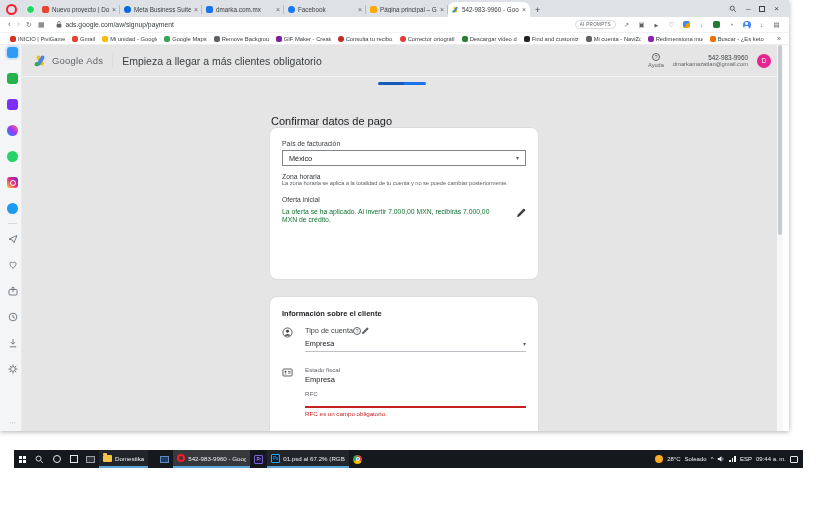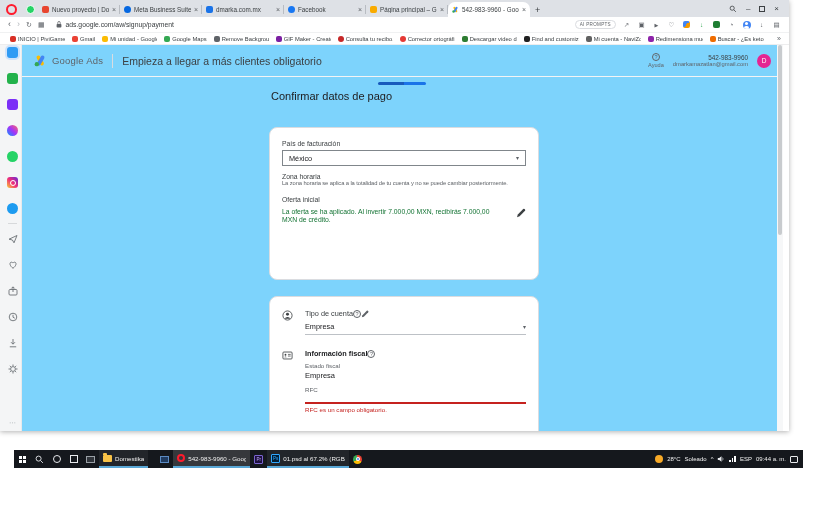--- a/index.html
+++ b/index.html
@@ -67,39 +67,39 @@
   .si{width:11px;height:11px;margin-bottom:15px;flex:0 0 auto;display:flex;align-items:center;justify-content:center}
   .si .blk{width:11px;height:11px;border-radius:3px}
   .si.sel .blk{box-shadow:0 0 0 2px #cfe3fb}
   .si svg{display:block}
   .s-sep{width:9px;height:1px;background:#d7d9db;margin:-6px 1px 9px 0}
   .s-more{margin-top:auto;font-size:7px;color:#9aa0a6;letter-spacing:1px;padding-right:1px}
   .ig{position:relative}
   .ig i{position:absolute;left:2.5px;top:2.5px;width:6px;height:6px;border:1px solid #fff;border-radius:50%}
 
   
-  .webpage{position:absolute;left:22px;right:6px;top:0;bottom:0;background:#7dd3fc;overflow:hidden}
+  .webpage{position:absolute;left:22px;right:6px;top:0;bottom:0;background:#e5e5e5;overflow:hidden}
   .ads-header{height:32px;display:flex;align-items:center;padding:0 12px;border-bottom:1px solid #f3f4f5}
   .brand{font-size:9.5px;color:#5f6368;margin-left:5px;letter-spacing:.2px}
   .hdr-div{width:1px;height:14px;background:#dadce0;margin:0 9px}
   .page-title{font-size:10.5px;color:#3c4043}
   .hdr-right{margin-left:auto;display:flex;align-items:center;gap:9px}
   .help-col{display:flex;flex-direction:column;align-items:center;gap:1px}
   .qmark{width:8px;height:8px;border:1px solid #5f6368;border-radius:50%;font-size:5.5px;
     color:#5f6368;display:flex;align-items:center;justify-content:center}
   .help-lbl{font-size:5.6px;color:#5f6368}
   .acct{text-align:right}
   .acct .ph{font-size:6.4px;color:#3c4043}
   .acct .em{font-size:5.8px;color:#5f6368}
   .avatar{width:14px;height:14px;border-radius:50%;background:#e52592;color:#fff;font-size:6.5px;
     display:flex;align-items:center;justify-content:center}
 
   .progress{position:absolute;left:356px;top:37px;width:48px;height:3px;border-radius:2px;
     background:linear-gradient(90deg,#185abc 55%,#1a73e8 55%)}
-  .h1{position:absolute;left:249px;top:45px;font-size:11px;color:#202124}
+  .h1{position:absolute;left:249px;top:70px;font-size:11px;color:#202124}
 
   .card{position:absolute;left:247px;width:270px;border:1px solid #dadce0;border-radius:8px;
     background:#fff;padding:12px;overflow:hidden}
   .card1{top:82px;height:153px}
   .card2{top:251px;height:152px;border-bottom-left-radius:0;border-bottom-right-radius:0}
   .f-label{font-size:6.8px;color:#3c4043;margin-bottom:3px}
   .select{height:16px;border:1px solid #80868b;border-radius:0;display:flex;align-items:center;
     justify-content:space-between;padding:0 6px;margin-bottom:7px}
   .select .val{font-size:7.3px;color:#202124}
   .caret{font-size:6px;color:#5f6368;line-height:1}
@@ -414,20 +414,21 @@
         <div class="offer-lbl">Oferta inicial</div>
         <div class="offer-row">
           <span class="offer-txt">La oferta se ha aplicado. Al invertir 7.000,00 MXN, recibirás 7.000,00 MXN de crédito.</span>
           <svg width="10" height="10" viewBox="0 0 10 10">
               <path d="M1 9.2l.8-2.7L7.2 1a1 1 0 011.4 0l.4.4a1 1 0 010 1.4L3.6 8.3z" fill="#3c4043"></path>
             </svg>
         </div>
       </div>
 
       <div class="card card2">
+        <div class="c2-head">Información sobre el cliente</div>
 
         <div class="row">
           <svg class="ric" width="11" height="11" viewBox="0 0 12 12">
               <circle cx="6" cy="6" r="5" fill="none" stroke="#3c4043" stroke-width=".9"></circle>
               <circle cx="6" cy="4.6" r="1.6" fill="#3c4043"></circle>
               <path d="M2.8 9.6a3.6 3.6 0 016.4 0" fill="#3c4043"></path>
             </svg>
           <div class="body">
             <div class="lab-row">
               <span class="lab">Tipo de cuenta</span>
@@ -444,24 +445,20 @@
         </div>
 
         <div class="row">
           <svg class="ric" width="11" height="11" viewBox="0 0 12 12">
               <rect x="1" y="2.2" width="10" height="7.6" rx="1" fill="none" stroke="#3c4043" stroke-width=".9"></rect>
               <circle cx="3.8" cy="5.2" r="1" fill="#3c4043"></circle>
               <path d="M2.5 8a1.6 1.6 0 012.6 0z" fill="#3c4043"></path>
               <path d="M6.5 4.8h3M6.5 6.6h3" stroke="#3c4043" stroke-width=".8"></path>
             </svg>
           <div class="body">
-            <div class="lab-row">
-              <span class="lab bold">Información fiscal</span>
-              <span class="qmark">?</span>
-            </div>
             <div class="mini-lab">Estado fiscal</div>
             <div class="value">Empresa</div>
             <div class="rfc-lab">RFC</div>
             <div class="redline"></div>
             <div class="err">RFC es un campo obligatorio.</div>
           </div>
         </div>
       </div>
 
       <div class="scrollbar">

